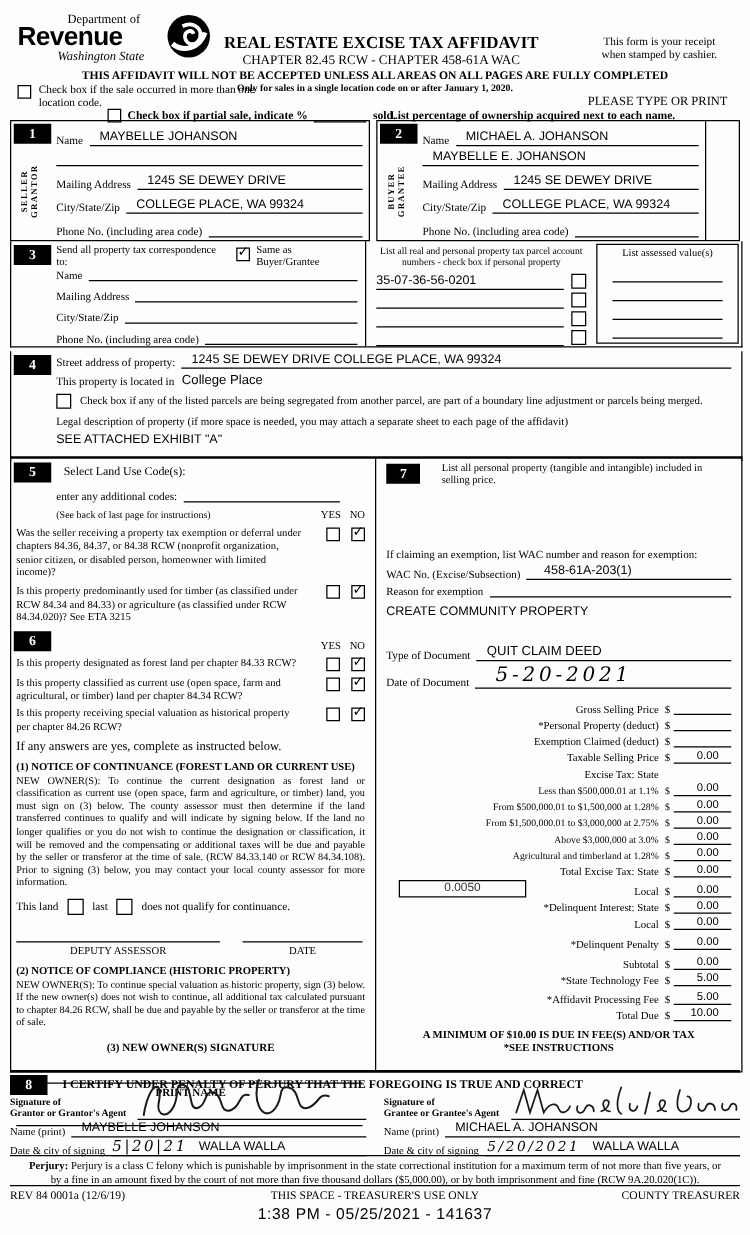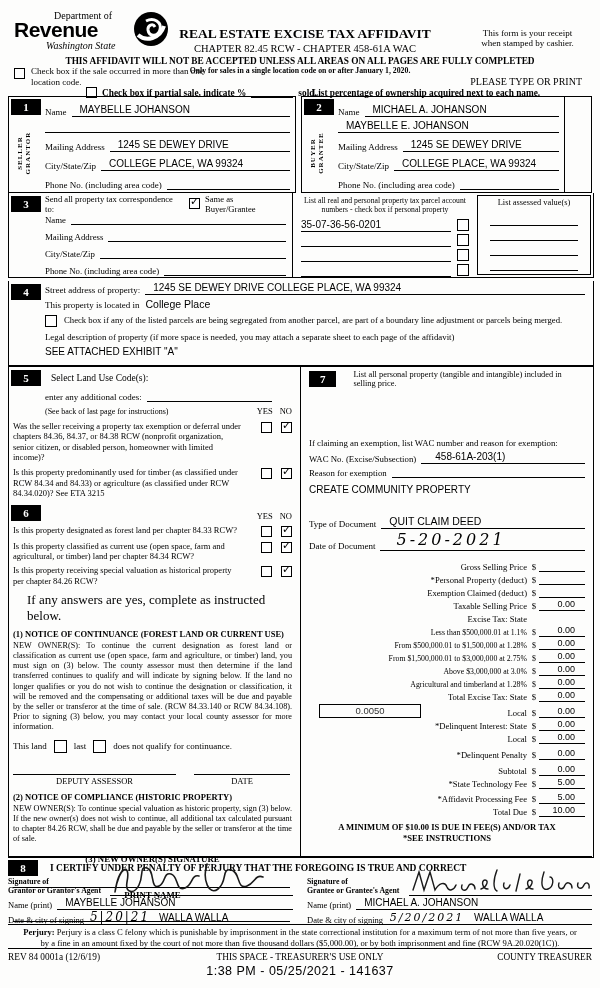--- a/index.html
+++ b/index.html
@@ -267,21 +267,21 @@
             <span class="cb checked"></span>
           </span>
       </div>
       <div class="qrow" style="margin:4px 2px 0 2px;">
         <span class="qtext">Is this property receiving special valuation as historical property per chapter 84.26 RCW?</span>
         <span class="qboxes">
             <span class="cb"></span>
             <span class="cb checked"></span>
           </span>
       </div>
-      <div style="font-size:13px;margin:6px 0 0 16px;">If any answers are yes, complete as instructed below.</div>
+      <div style="font-size:10px;margin:6px 0 0 2px;">If any answers are yes, complete as instructed below.</div>
       <div class="b" style="font-size:8.5px;margin:5px 0 0 2px;">(1) NOTICE OF CONTINUANCE (FOREST LAND OR CURRENT USE)</div>
       <div class="note82" style="margin:2px 2px 0 2px;">NEW OWNER(S): To continue the current designation as forest land or classification as current use (open space, farm and agriculture, or timber) land, you must sign on (3) below. The county assessor must then determine if the land transferred continues to qualify and will indicate by signing below. If the land no longer qualifies or you do not wish to continue the designation or classification, it will be removed and the compensating or additional taxes will be due and payable by the seller or transferor at the time of sale. (RCW 84.33.140 or RCW 84.34.108). Prior to signing (3) below, you may contact your local county assessor for more information.</div>
       <div style="display:flex;align-items:center;gap:7px;margin:7px 0 0 2px;font-size:9px;">
         <span>This land</span>
         <span class="cb" style="width:11px;height:11px;"></span>
         <span>last</span>
         <span class="cb" style="width:11px;height:11px;"></span>
         <span>does not qualify for continuance.</span>
       </div>
       <div style="display:flex;gap:18px;margin:20px 4px 0 2px;">

